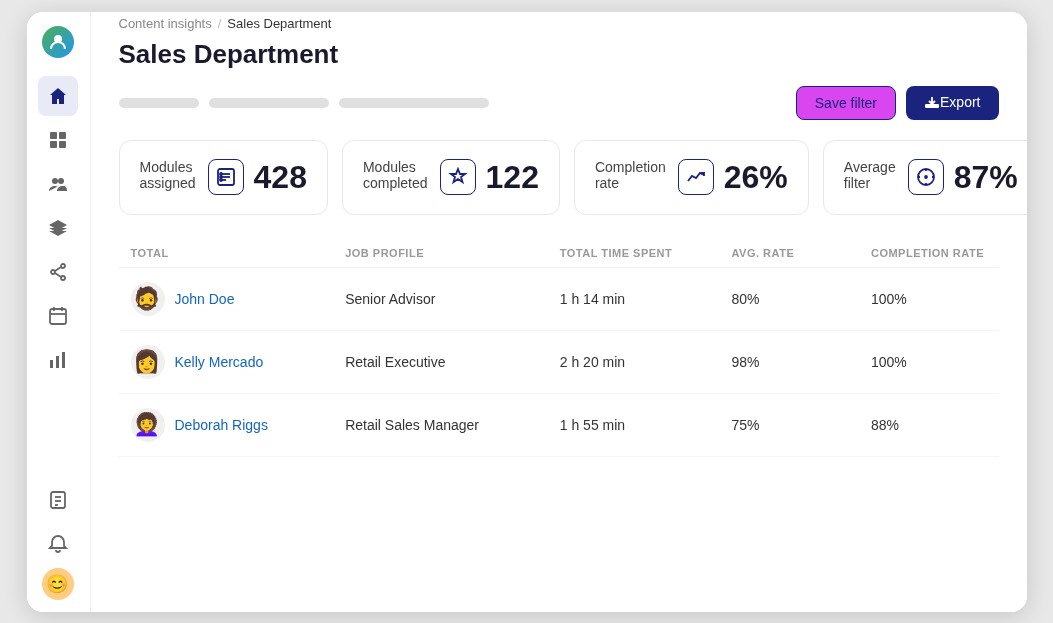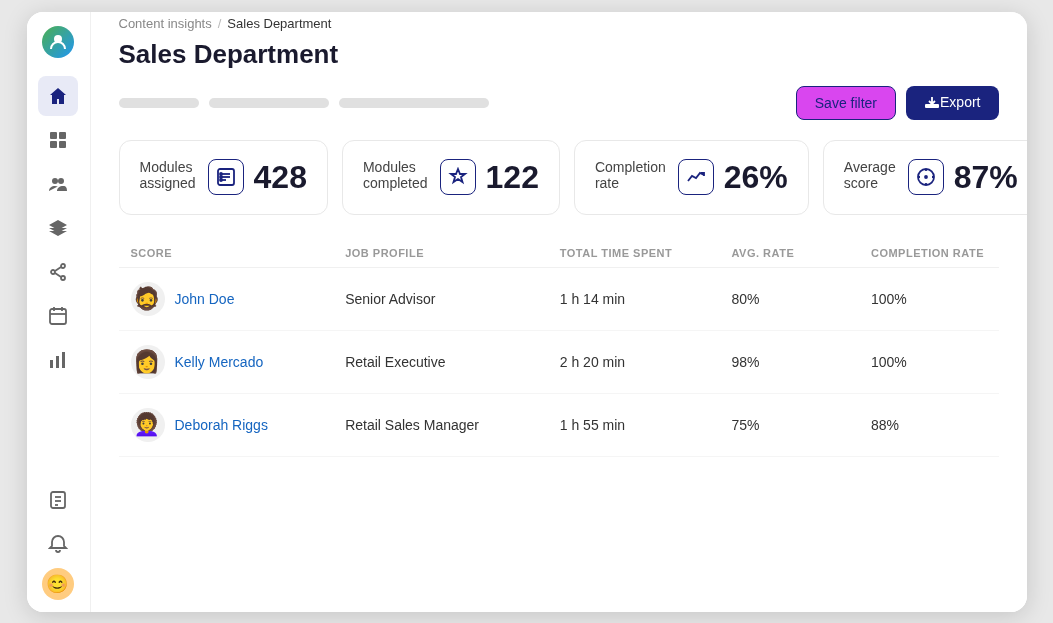--- a/index.html
+++ b/index.html
@@ -386,41 +386,41 @@
             <svg width="20" height="20" viewBox="0 0 20 20" fill="none" stroke="#1a237e" stroke-width="1.8">
               <polyline points="2,14 6,9 10,11 14,6 18,8"></polyline>
               <polyline points="15,6 18,6 18,9"></polyline>
             </svg>
           </div>
           <div class="stat-number">26%</div>
         </div>
       </div>
 
       <div class="stat-card">
-        <div class="stat-label">Average score</div>
+        <div class="stat-label">Average filter</div>
         <div class="stat-value-row">
           <div class="stat-icon">
             <svg width="20" height="20" viewBox="0 0 20 20" fill="none" stroke="#1a237e" stroke-width="1.8">
               <circle cx="10" cy="10" r="8"></circle>
               <circle cx="10" cy="10" r="1" fill="#1a237e"></circle>
               <line x1="10" y1="4" x2="10" y2="2"></line>
               <line x1="10" y1="16" x2="10" y2="18"></line>
               <line x1="4" y1="10" x2="2" y2="10"></line>
               <line x1="16" y1="10" x2="18" y2="10"></line>
             </svg>
           </div>
           <div class="stat-number">87%</div>
         </div>
       </div>
     </div>
 
     <table class="data-table">
       <thead>
         <tr>
-          <th class="th-name">SCORE</th>
+          <th class="th-name">TOTAL</th>
           <th class="th-job">JOB PROFILE</th>
           <th class="th-time">TOTAL TIME SPENT</th>
           <th class="th-score">AVG. RATE</th>
           <th class="th-completion">COMPLETION RATE</th>
         </tr>
       </thead>
       <tbody id="table-body">
       <tr>
     <td>
       <div class="user-cell">

